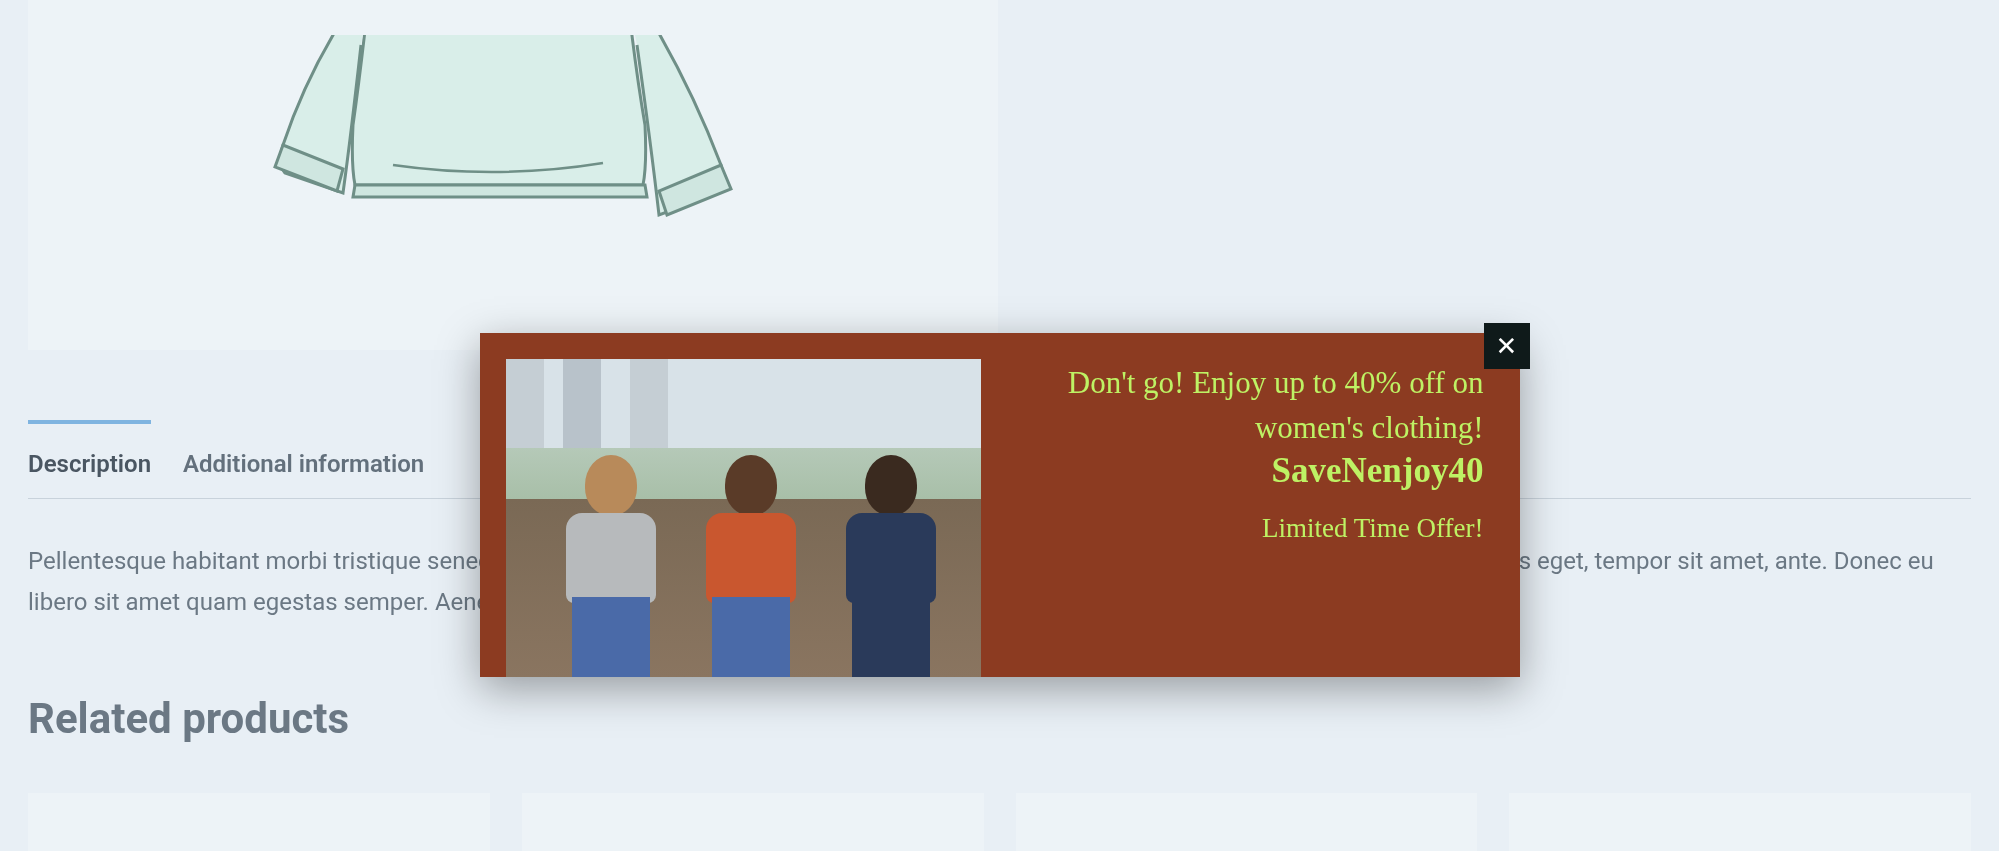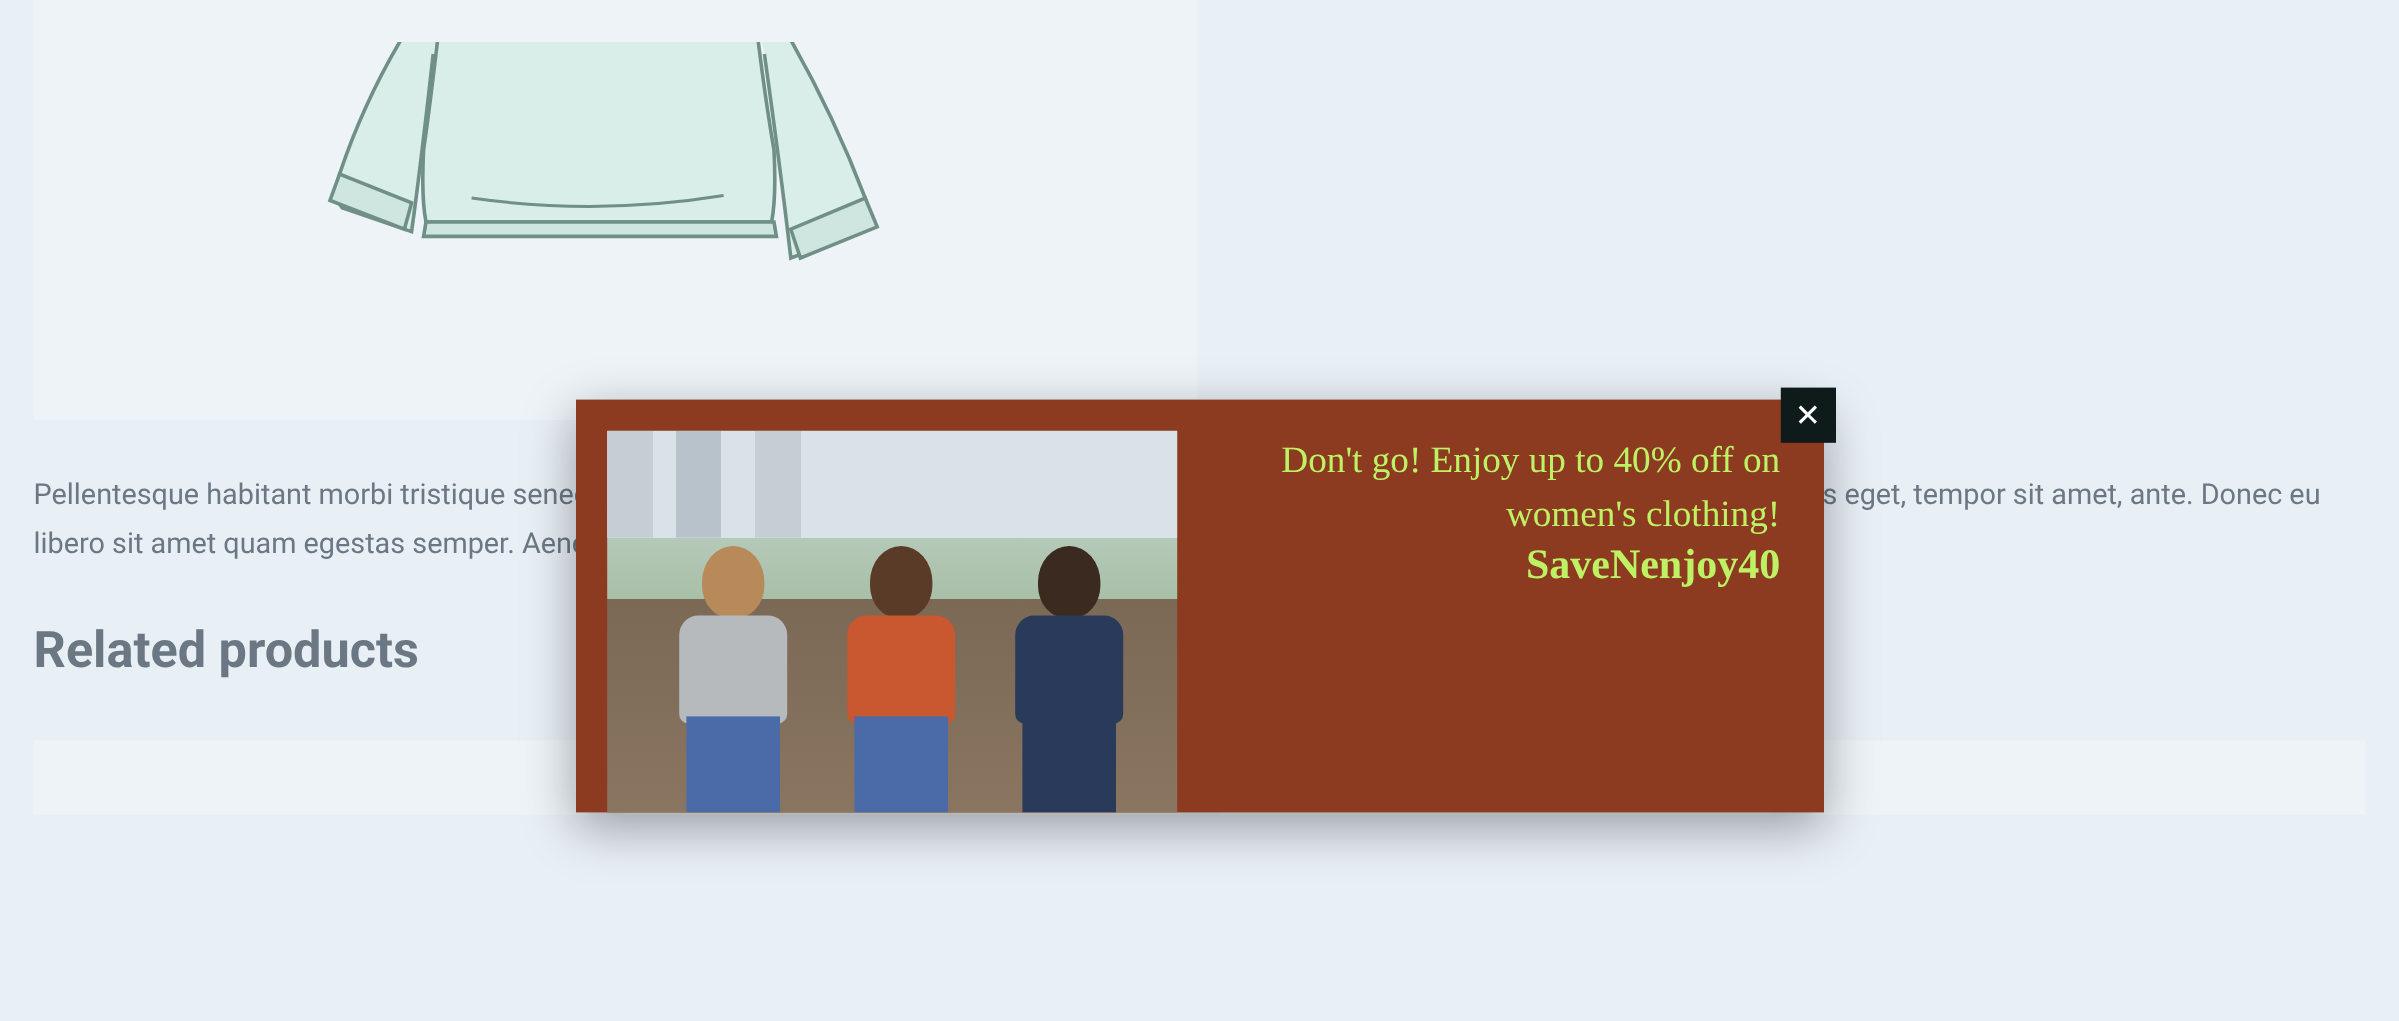--- a/index.html
+++ b/index.html
@@ -55,21 +55,21 @@
       background: #7fb4e0;
     }
     .desc-body {
       margin-top: 42px;
       color: #6b7884;
       font-size: 24px;
       line-height: 1.7;
       max-width: 1920px;
     }
     .related-heading {
-      margin-top: 44px;
+      margin-top: 71px;
       font-size: 42px;
       font-weight: 700;
       color: #6b7884;
     }
     .related-grid {
       display: flex;
       gap: 32px;
       margin-top: 50px;
     }
     .related-card {
@@ -184,20 +184,24 @@
       <path d="M 140 -80 Q 130 20 120 90 Q 118 130 122 150 L 410 150 Q 414 130 412 90 Q 400 20 390 -80" fill="#d9eee9" stroke="#6f8f87" stroke-width="3"></path>
       <path d="M 122 150 L 120 162 L 414 162 L 412 150 Z" fill="#cfe6e0" stroke="#6f8f87" stroke-width="3"></path>
       <path d="M 140 -60 Q 80 20 50 110 Q 44 128 52 138 L 110 158 Q 118 100 128 10" fill="#d9eee9" stroke="#6f8f87" stroke-width="3"></path>
       <path d="M 50 110 L 42 132 L 104 156 L 110 134 Z" fill="#cfe6e0" stroke="#6f8f87" stroke-width="3"></path>
       <path d="M 390 -60 Q 450 30 488 130 Q 494 148 486 158 L 426 180 Q 418 110 404 10" fill="#d9eee9" stroke="#6f8f87" stroke-width="3"></path>
       <path d="M 488 130 L 498 154 L 434 180 L 426 156 Z" fill="#cfe6e0" stroke="#6f8f87" stroke-width="3"></path>
       <path d="M 160 130 Q 265 145 370 128" fill="none" stroke="#6f8f87" stroke-width="2.5"></path>
     </svg>
   </div>
 
+  <div class="tabs-row">
+    <div class="tab active">Description</div>
+    <div class="tab">Additional information</div>
+  </div>
 
   <div class="desc-body">Pellentesque habitant morbi tristique senectus et netus et malesuada fames ac turpis egestas. Vestibulum tortor quam, feugiat vitae, ultricies eget, tempor sit amet, ante. Donec eu libero sit amet quam egestas semper. Aenean ultricies mi vitae est. Mauris placerat eleifend leo.</div>
 
   <div class="related-heading">Related products</div>
 
   <div class="related-grid">
     <div class="related-card"></div>
     <div class="related-card"></div>
     <div class="related-card"></div>
     <div class="related-card"></div>
@@ -222,14 +226,15 @@
       <div class="person p3">
         <div class="head hair3"></div>
           <div class="torso t3"></div>
           <div class="legs l3"></div>
       </div>
     </div>
   </div>
   <div class="modal-right">
     <div class="modal-headline">Don't go! Enjoy up to 40% off on women's clothing!</div>
     <div class="modal-code">SaveNenjoy40</div>
+    <div class="modal-limited">Limited Time Offer!</div>
   </div>
 </div>
 
 </body></html>

